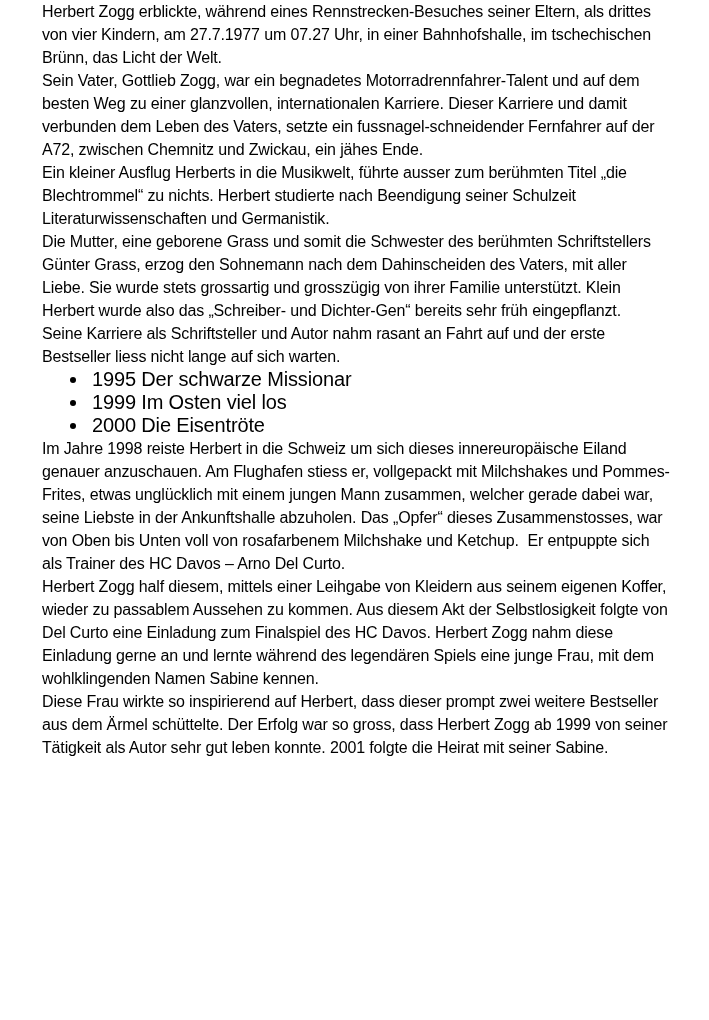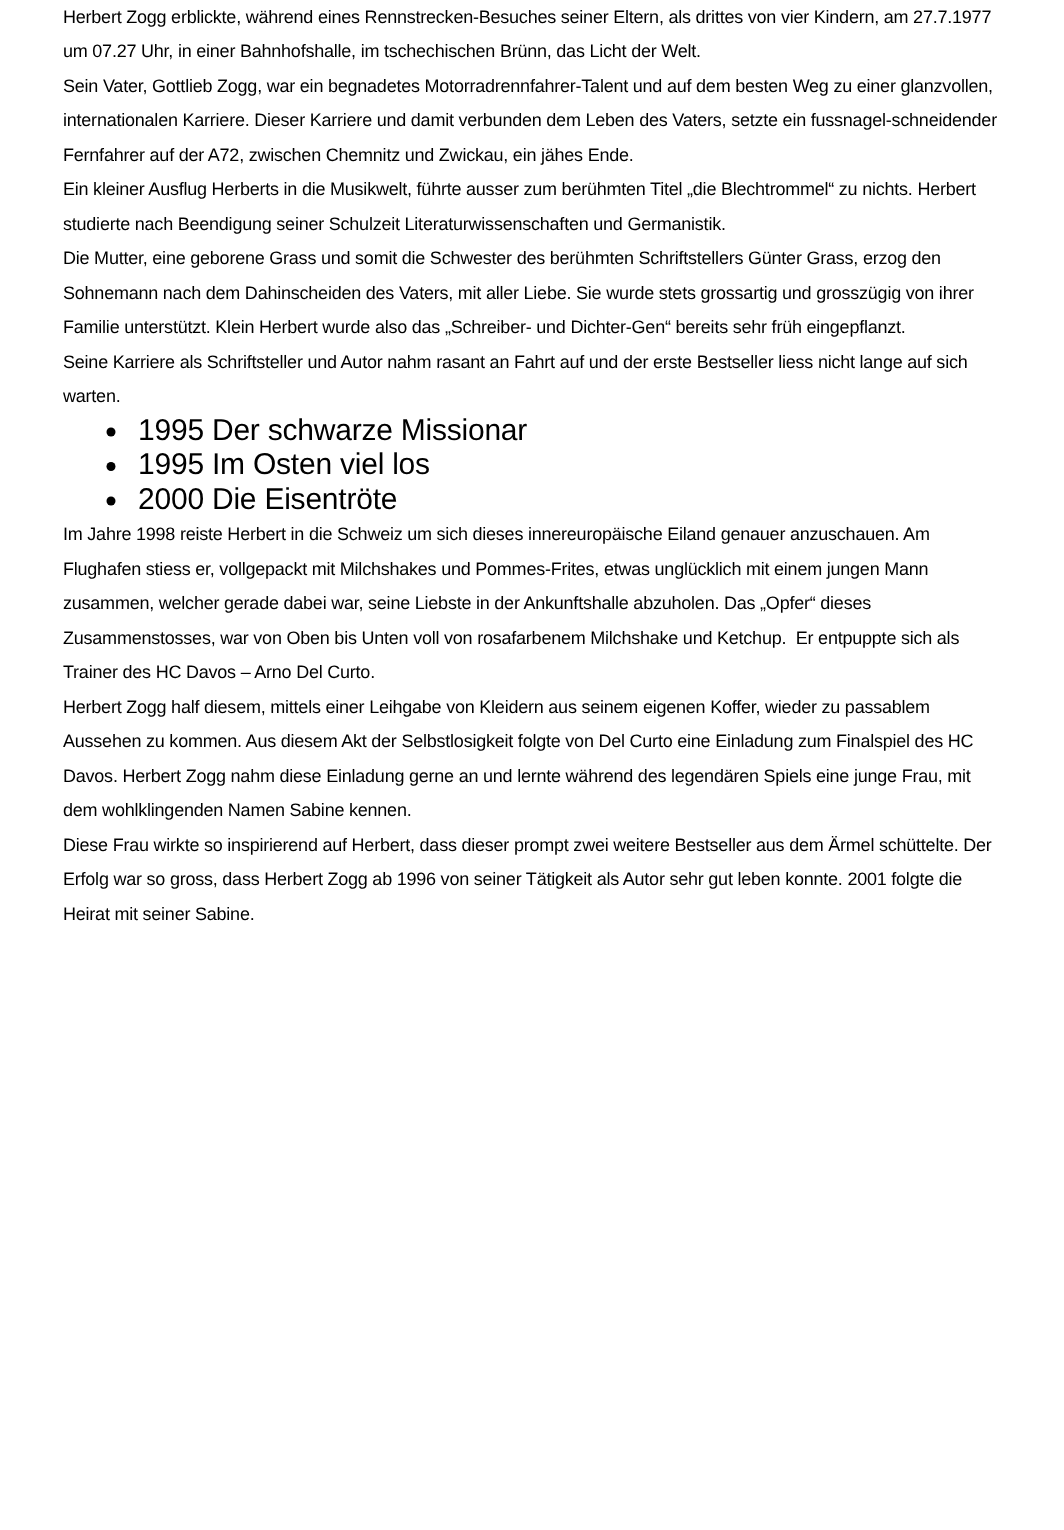--- a/index.html
+++ b/index.html
@@ -22,21 +22,21 @@
   }
   .doc-title {
     font-size: 19px;
     font-weight: bold;
     text-align: center;
     line-height: 26px;
     margin: 14px 0 21px 0;
     letter-spacing: -0.1px;
   }
   .doc-paragraph {
-    font-size: 12px;
+    font-size: 16px;
     line-height: 23px;
     margin: 0;
     letter-spacing: -0.15px;
     white-space: pre-wrap;
   }
   .works-list {
     margin: 0;
     padding: 0 0 0 47px;
     list-style-type: disc;
   }
@@ -59,23 +59,23 @@
 
   <p class="doc-paragraph">Ein kleiner Ausflug Herberts in die Musikwelt, führte ausser zum berühmten Titel „die Blechtrommel“ zu nichts. Herbert studierte nach Beendigung seiner Schulzeit Literaturwissenschaften und Germanistik.</p>
 
   <p class="doc-paragraph">Die Mutter, eine geborene Grass und somit die Schwester des berühmten Schriftstellers Günter Grass, erzog den Sohnemann nach dem Dahinscheiden des Vaters, mit aller Liebe. Sie wurde stets grossartig und grosszügig von ihrer Familie unterstützt. Klein Herbert wurde also das „Schreiber- und Dichter-Gen“ bereits sehr früh eingepflanzt.</p>
 
   <p class="doc-paragraph">Seine Karriere als Schriftsteller und Autor nahm rasant an Fahrt auf und der erste Bestseller liess nicht lange auf sich warten.</p>
 
 
   <ul class="works-list">
     <li>1995 Der schwarze Missionar</li>
-    <li>1995 Im Osten viel los</li>
+    <li>1999 Im Osten viel los</li>
     <li>2000 Die Eisentröte</li>
   </ul>
 
   <p class="doc-paragraph">Im Jahre 1998 reiste Herbert in die Schweiz um sich dieses innereuropäische Eiland genauer anzuschauen. Am Flughafen stiess er, vollgepackt mit Milchshakes und Pommes-Frites, etwas unglücklich mit einem jungen Mann zusammen, welcher gerade dabei war, seine Liebste in der Ankunftshalle abzuholen. Das „Opfer“ dieses Zusammenstosses, war von Oben bis Unten voll von rosafarbenem Milchshake und Ketchup.  Er entpuppte sich als Trainer des HC Davos – Arno Del Curto.</p>
 
   <p class="doc-paragraph">Herbert Zogg half diesem, mittels einer Leihgabe von Kleidern aus seinem eigenen Koffer, wieder zu passablem Aussehen zu kommen. Aus diesem Akt der Selbstlosigkeit folgte von Del Curto eine Einladung zum Finalspiel des HC Davos. Herbert Zogg nahm diese Einladung gerne an und lernte während des legendären Spiels eine junge Frau, mit dem wohlklingenden Namen Sabine kennen.</p>
 
-  <p class="doc-paragraph">Diese Frau wirkte so inspirierend auf Herbert, dass dieser prompt zwei weitere Bestseller aus dem Ärmel schüttelte. Der Erfolg war so gross, dass Herbert Zogg ab 1996 von seiner Tätigkeit als Autor sehr gut leben konnte. 2001 folgte die Heirat mit seiner Sabine.</p>
+  <p class="doc-paragraph">Diese Frau wirkte so inspirierend auf Herbert, dass dieser prompt zwei weitere Bestseller aus dem Ärmel schüttelte. Der Erfolg war so gross, dass Herbert Zogg ab 1999 von seiner Tätigkeit als Autor sehr gut leben konnte. 2001 folgte die Heirat mit seiner Sabine.</p>
 
 </div>
 
 </body></html>

